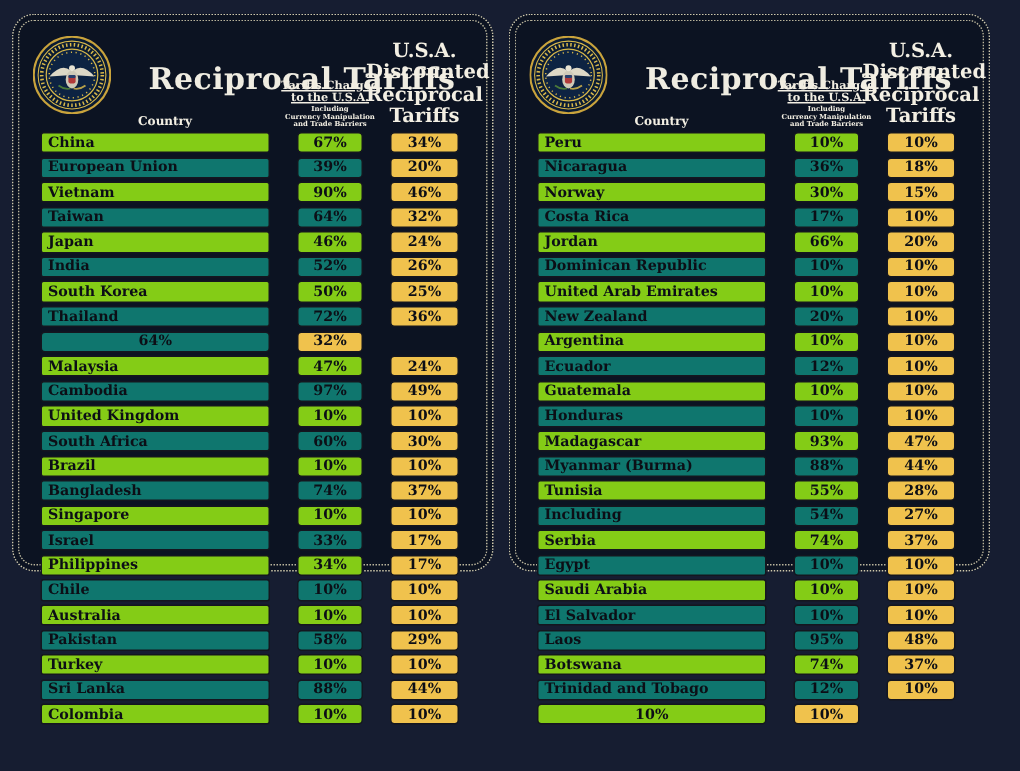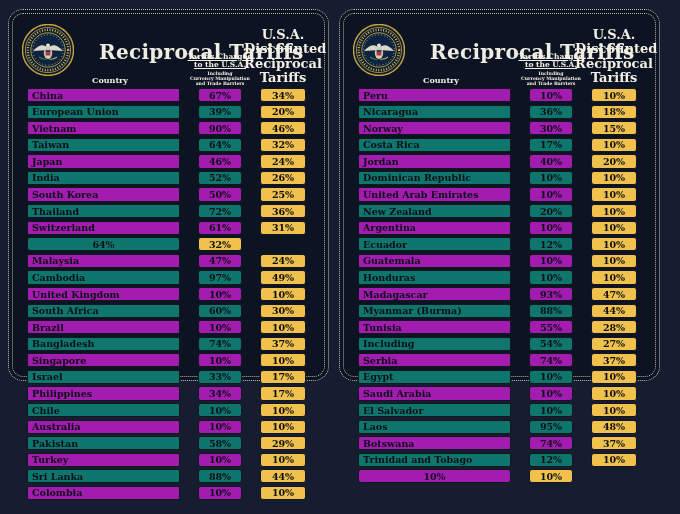--- a/index.html
+++ b/index.html
@@ -61,21 +61,21 @@
     box-sizing:border-box;
     height:14.2px;
     border:1px solid #14161f;
     border-radius:2px;
     display:flex;align-items:center;
     font-size:9.5px;font-weight:bold;color:#0c0e16;
     overflow:hidden;white-space:nowrap;
   }
   .country{padding-left:4px;}
   .pct{justify-content:center;border-radius:3px;}
-  .blue{background:#a21caf;}
+  .blue{background:#84cc16;}
   .white{background:#0f766e;}
   .gold{background:#f0c24d;}
 </style>
 </head>
 <body>
 
 <div class="page">
 
   <section class="panel">
     <div class="panel-inner">
@@ -151,25 +151,20 @@
     <div class="cell pct charged blue">50%</div>
     <div class="cell pct gold discount">25%</div>
   </div>
 
   <div class="row">
     <div class="cell country white">Thailand</div>
     <div class="cell pct charged white">72%</div>
     <div class="cell pct gold discount">36%</div>
   </div>
 
-  <div class="row">
-    <div class="cell country blue">Switzerland</div>
-    <div class="cell pct charged blue">61%</div>
-    <div class="cell pct gold discount">31%</div>
-  </div>
 
   <div class="row">
     <div class="cell pct charged white">64%</div>
     <div class="cell pct gold discount">32%</div>
   </div>
 
   <div class="row">
     <div class="cell country blue">Malaysia</div>
     <div class="cell pct charged blue">47%</div>
     <div class="cell pct gold discount">24%</div>
@@ -314,21 +309,21 @@
   </div>
 
   <div class="row">
     <div class="cell country white">Costa Rica</div>
     <div class="cell pct charged white">17%</div>
     <div class="cell pct gold discount">10%</div>
   </div>
 
   <div class="row">
     <div class="cell country blue">Jordan</div>
-    <div class="cell pct charged blue">40%</div>
+    <div class="cell pct charged blue">66%</div>
     <div class="cell pct gold discount">20%</div>
   </div>
 
   <div class="row">
     <div class="cell country white">Dominican Republic</div>
     <div class="cell pct charged white">10%</div>
     <div class="cell pct gold discount">10%</div>
   </div>
 
   <div class="row">

